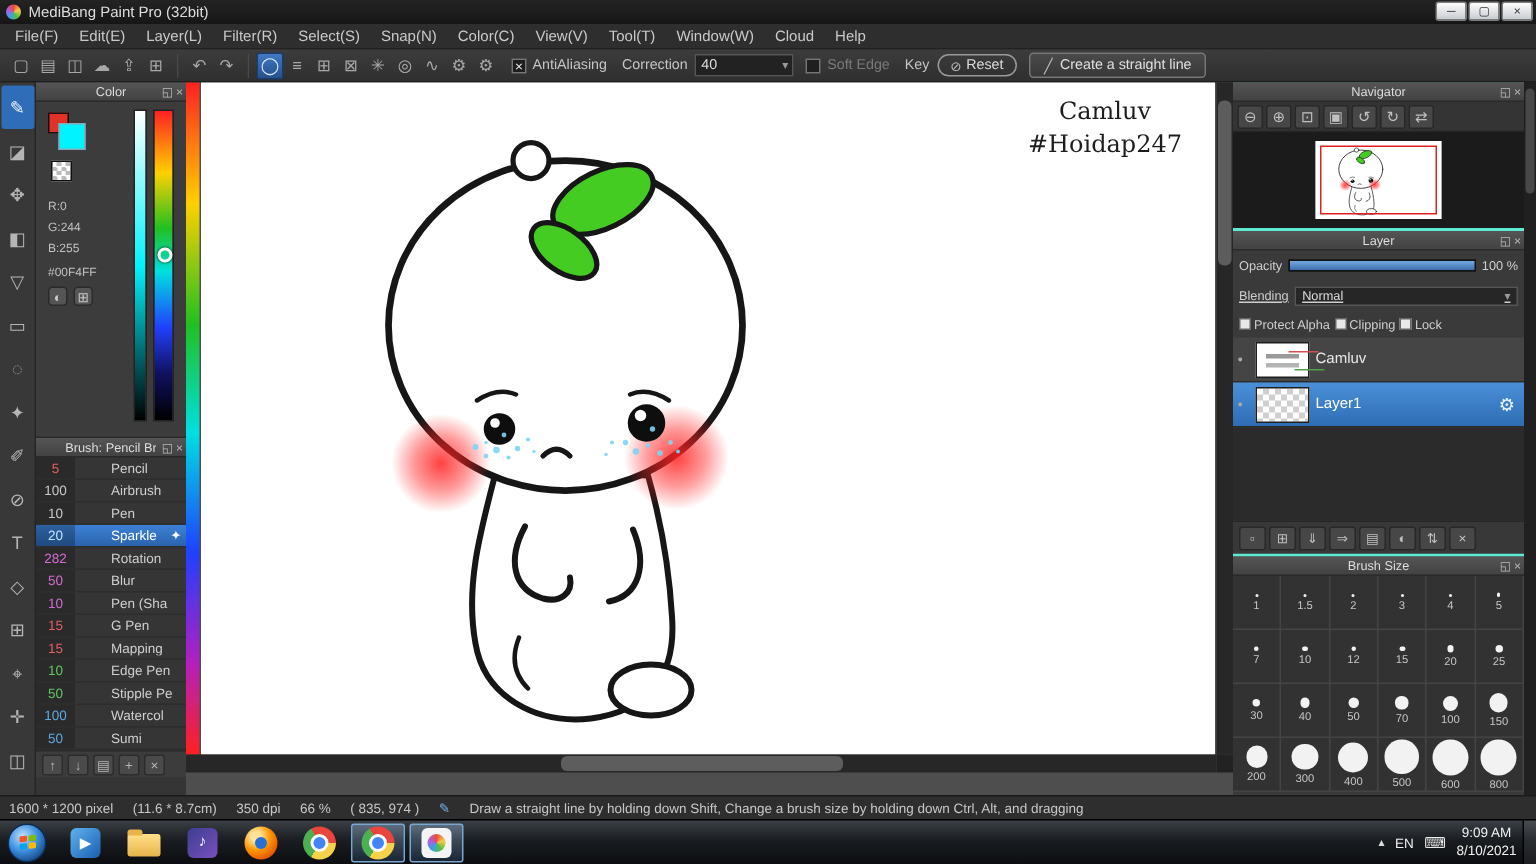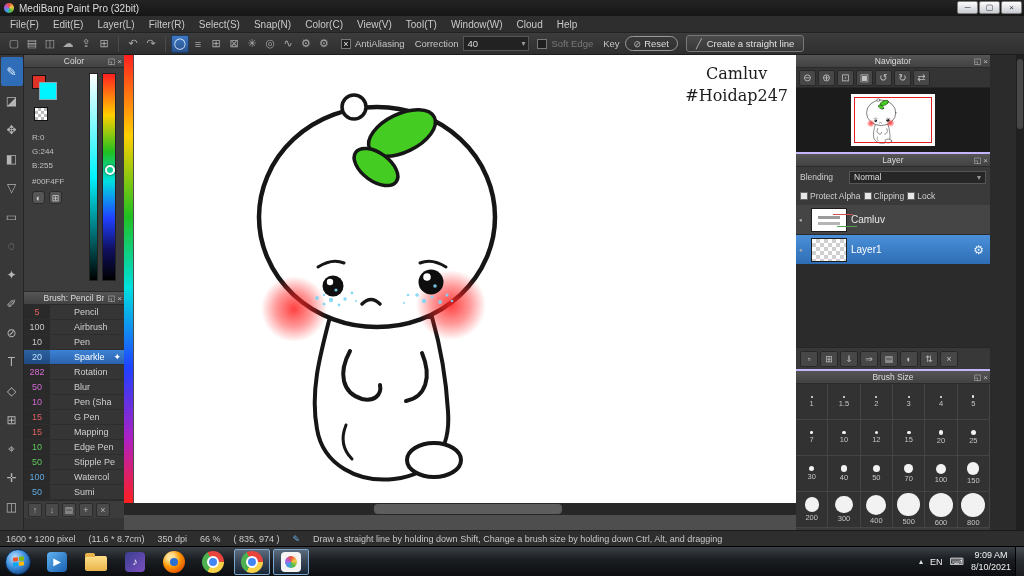--- a/index.html
+++ b/index.html
@@ -110,41 +110,41 @@
   .canvas-white { position:absolute; left:10px; top:0; width:676px; height:448px; background:#fff; overflow:hidden; }
   .signature { position:absolute; top:8px; right:22px; text-align:center;
     font-family:"DejaVu Serif", serif; font-size:16px; color:#1d1d1d; line-height:1.4; }
   .vscroll { position:absolute; right:0; top:0; width:11px; height:448px; background:#272727; }
   .vthumb { position:absolute; left:1px; top:12px; width:9px; height:110px; background:#5d5d5d; border-radius:4px; }
   .hscroll { position:absolute; left:0; bottom:0; width:687px; height:12px; background:#272727; }
   .hthumb { position:absolute; top:1px; left:250px; width:188px; height:10px; background:#5d5d5d; border-radius:4px; }
   .scroll-corner { position:absolute; right:0; bottom:0; width:11px; height:12px; background:#222; }
 
   
-  .right-col { position:absolute; left:796px; top:55px; width:194px; height:475px; background:#c4b5fd; }
+  .right-col { position:absolute; left:822px; top:55px; width:194px; height:475px; background:#5eead4; }
   .dock-scroll { position:absolute; left:1016px; top:55px; width:8px; height:475px; background:#202020; }
   .dock-thumb { position:absolute; left:1px; top:4px; width:6px; height:70px; background:#484848; border-radius:3px; }
   .rpanel { background:#3a3a3a; margin-bottom:2px; }
 
   .nav-toolbar { height:20px; background:#343434; border-bottom:1px solid #262626;
     display:flex; align-items:center; gap:2px; padding:0 3px; }
   .nav-icon { width:17px; height:16px; background:#474747; border:1px solid #282828; border-radius:2px;
     font-size:10px; color:#c0c0c0; display:flex; align-items:center; justify-content:center; }
   .nav-view { height:64px; background:#1b1b1b; display:flex; align-items:center; justify-content:center; }
   .nav-thumb { position:relative; width:84px; height:52px; background:#fff; }
   .nav-thumb svg { position:absolute; left:0; top:0; }
   .nav-rect { position:absolute; left:3px; top:3px; right:3px; bottom:3px; border:1px solid #e02020; }
 
   .layer-panel { height:215px; display:flex; flex-direction:column; }
   .lp-row { display:flex; align-items:center; padding:0 4px; font-size:8.5px; color:#cfcfcf; }
   .lp-opacity { height:20px; gap:4px; }
   .slider-track { flex:1; height:8px; background:#1c1c1c; border:1px solid #111; position:relative; }
   .slider-fill { position:absolute; left:0; top:0; bottom:0; width:100%;
     background:linear-gradient(#74a9e0,#3d6fae); }
-  .lp-blending { height:20px; gap:16px; }
+  .lp-blending { height:20px; gap:4px;text-decoration:underline; }
   .lp-select { flex:1; height:13px; background:#262626; border:1px solid #555; display:flex;
     align-items:center; justify-content:space-between; padding:0 4px; color:#ddd; }
   .lp-checks { height:18px; gap:3px; }
   .lp-check { display:flex; align-items:center; gap:2px; }
   .lp-box { width:8px; height:8px; background:#e8e8e8; border:1px solid #666; }
   .layer-list { }
   .layer-row { height:30px; display:flex; align-items:center; gap:4px; padding:0 3px;
     background:#454545; border-bottom:1px solid #2a2a2a; font-size:10px; color:#e8e8e8; }
   .layer-row.selected { background:linear-gradient(#4a90d9,#2e6db4); color:#fff; }
   .layer-vis { font-size:6px; color:#aaa; width:8px; }
@@ -527,20 +527,27 @@
   </div>
 
   <div class="rpanel layer-panel">
     <div class="panel-header">
       <span class="panel-title">Layer</span>
       <span class="ph-icons">
         <span class="ph-btn">◱</span>
         <span class="ph-btn">×</span>
       </span>
     </div>
+    <div class="lp-row lp-opacity">
+      <span>Opacity</span>
+      <div class="slider-track">
+          <div class="slider-fill"></div>
+        </div>
+      <span>100 %</span>
+    </div>
     <div class="lp-row lp-blending">
       <span>Blending</span>
       <div class="lp-select">
         <span>Normal</span>
           <span class="dd-arrow">▾</span>
       </div>
     </div>
     <div class="lp-row lp-checks">
       <span class="lp-check">
           <span class="lp-box"></span>

